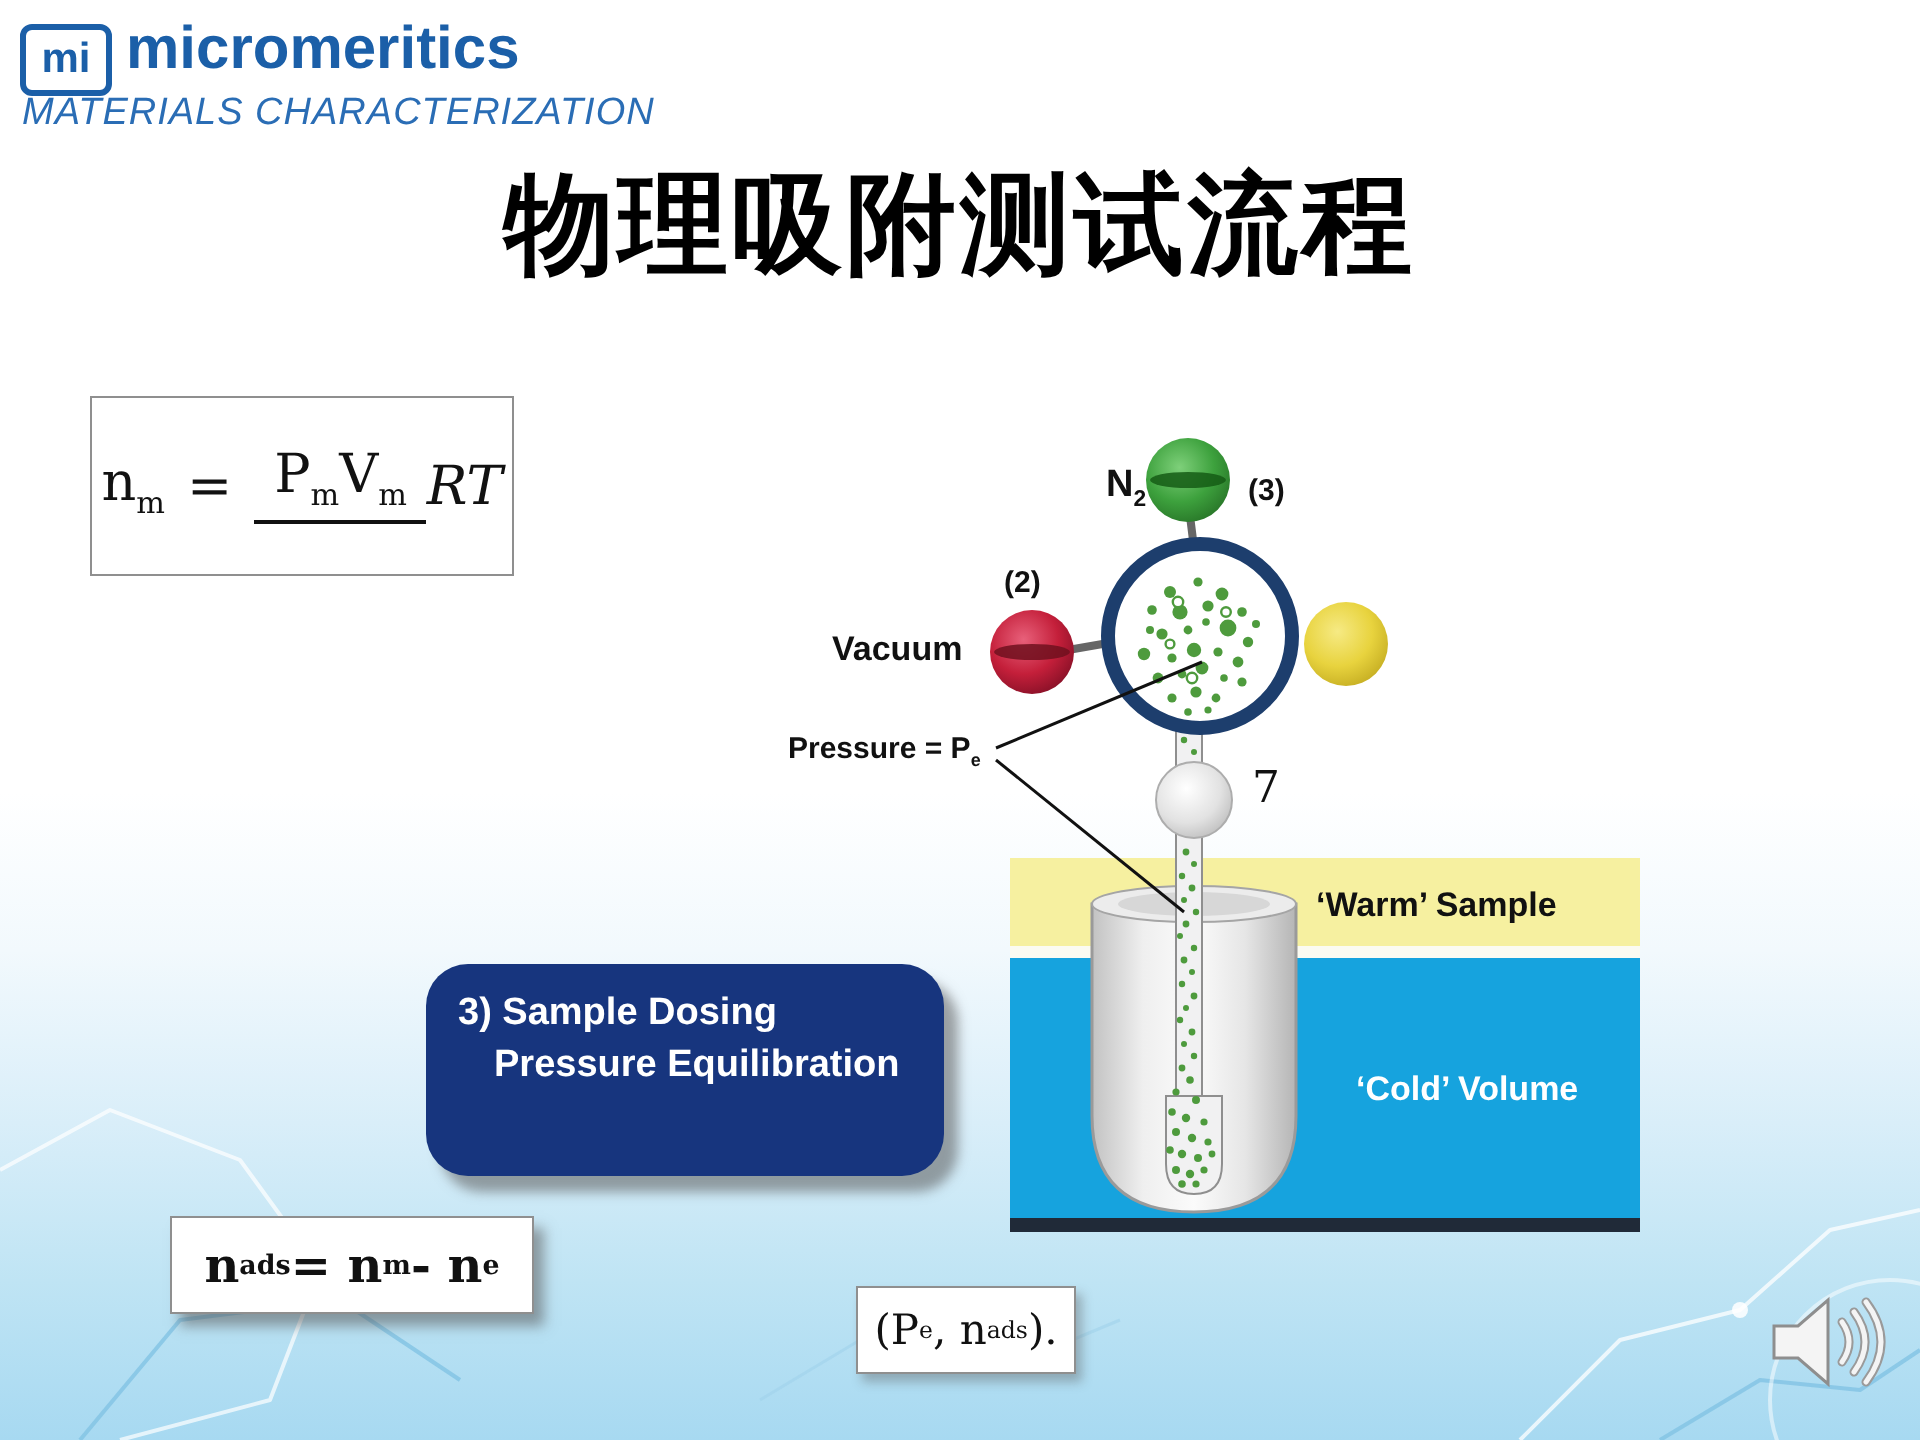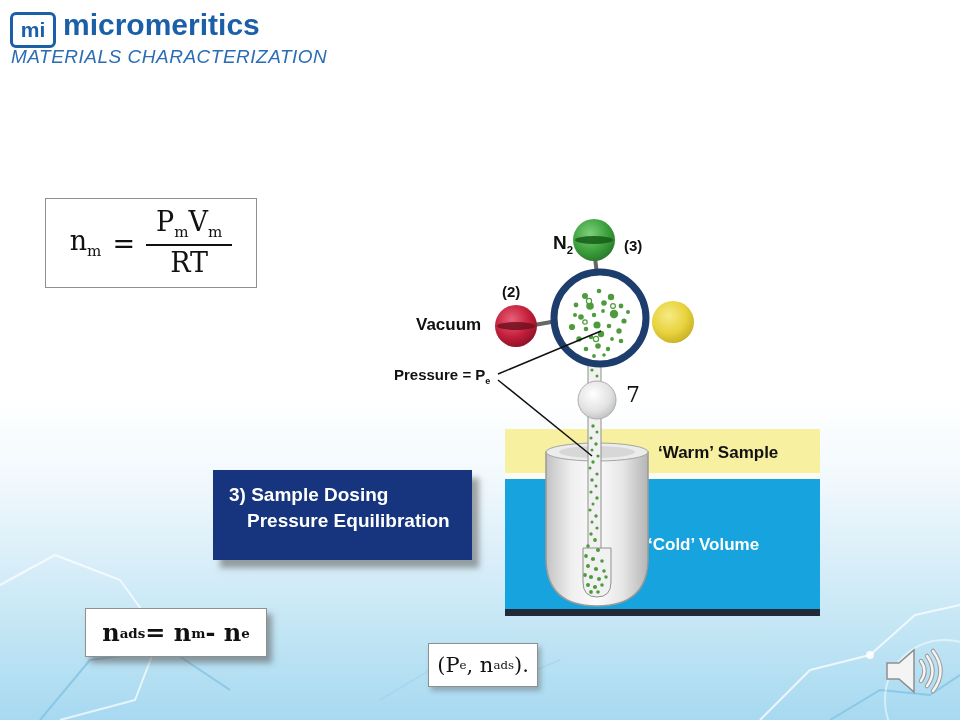--- a/index.html
+++ b/index.html
@@ -33,39 +33,39 @@
   
   .lbl{position:absolute;font-weight:bold;font-size:15px;color:#111;z-index:3;white-space:nowrap;}
   .lbl sub{font-size:0.6em;}
   .lbl-n2{left:541px;top:232px;font-size:19px;margin-left:12px;}
   .lbl-3{left:624px;top:237px;}
   .lbl-2{left:502px;top:283px;}
   .lbl-vacuum{left:416px;top:315px;font-size:17px;}
   .lbl-pressure{left:394px;top:366px;}
   .lbl-7{position:absolute;left:626px;top:382px;font-size:22px;font-family:"DejaVu Serif","Liberation Serif",serif;color:#111;z-index:3;}
   .lbl-warm{left:658px;top:443px;font-size:17px;}
-  .lbl-cold{left:648px;top:535px;font-size:17px;color:#fff;}
+  .lbl-cold{left:678px;top:535px;font-size:17px;color:#fff;}
   
   .formula-box{
     position:absolute;background:#fff;border:1px solid #8f8f8f;
     display:flex;align-items:center;justify-content:center;
     font-family:"DejaVu Serif","Liberation Serif",serif;color:#111;z-index:3;
   }
   .formula-box sub{font-size:0.56em;}
   .formula-nm{left:45px;top:198px;width:210px;height:88px;font-size:27px;gap:11px;align-items:center;}
-  .frac{display:inline-flex;flex-direction:column;align-items:center;line-height:1.05;}
+  .frac{display:inline-flex;flex-direction:row;align-items:center;line-height:1.05;}
   .frac-num{border-bottom:2px solid #111;padding:0 10px 3px;}
-  .frac-den{padding-top:3px;}
+  .frac-den{padding-top:3px;font-style:italic;}
   .formula-nads{left:85px;top:608px;width:180px;height:47px;font-size:24px;font-weight:bold;box-shadow:5px 6px 6px rgba(90,90,90,.55);}
   .formula-point{left:428px;top:643px;width:108px;height:42px;font-size:21px;box-shadow:3px 4px 5px rgba(90,90,90,.4);}
   
   .dosing-box{
-    position:absolute;left:213px;top:470px;width:259px;height:90px;box-sizing:border-box;
+    position:absolute;left:213px;top:482px;width:259px;height:106px;box-sizing:border-box;
     background:#17357e;color:#fff;font-weight:bold;font-size:19px;line-height:1.35;
-    padding-top:12px;box-shadow:7px 8px 6px rgba(90,90,90,.55);z-index:3;
+    padding-top:12px;box-shadow:7px 8px 6px rgba(90,90,90,.55);z-index:3;border-radius:21px;
   }
   .dl1{padding-left:16px;}
   .dl2{padding-left:88px;}
   .dl3{padding-left:34px;}
   
   .speaker{position:absolute;left:884px;top:642px;width:64px;height:58px;z-index:3;cursor:pointer;}
 </style>
 </head>
 <body>
 
@@ -83,20 +83,21 @@
       <circle cx="945" cy="700" r="60" stroke="rgba(255,255,255,0.5)" stroke-width="2"></circle>
     </g>
   </svg>
 
   <div class="logo">
     <div class="logo-mark">mi</div>
     <div class="logo-name">micromeritics</div>
     <div class="logo-sub">MATERIALS CHARACTERIZATION</div>
   </div>
 
+  <div class="title">物理吸附测试流程</div>
 
   <div class="band-warm"></div>
   <div class="band-gap"></div>
   <div class="band-cold"></div>
   <div class="band-base"></div>
 
   <svg class="diagram" width="960" height="720" viewBox="0 0 960 720">
     <defs>
       <radialGradient id="gSph" cx="40%" cy="35%" r="75%">
         <stop offset="0%" stop-color="#ffffff"></stop>

